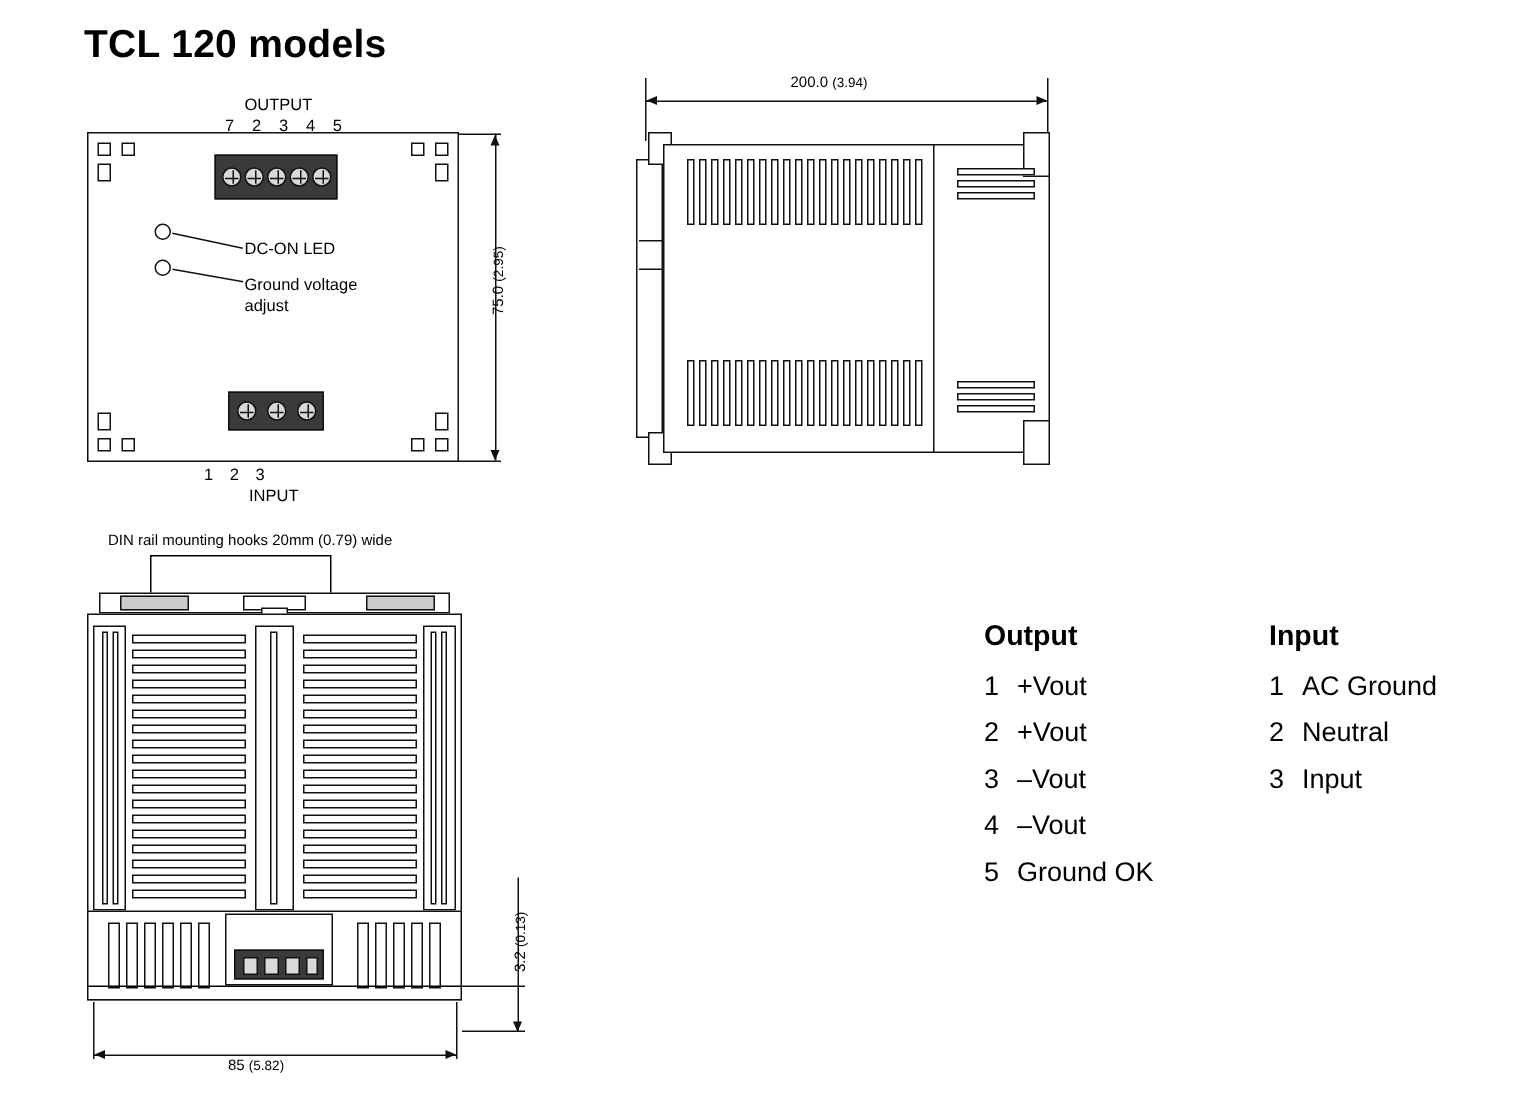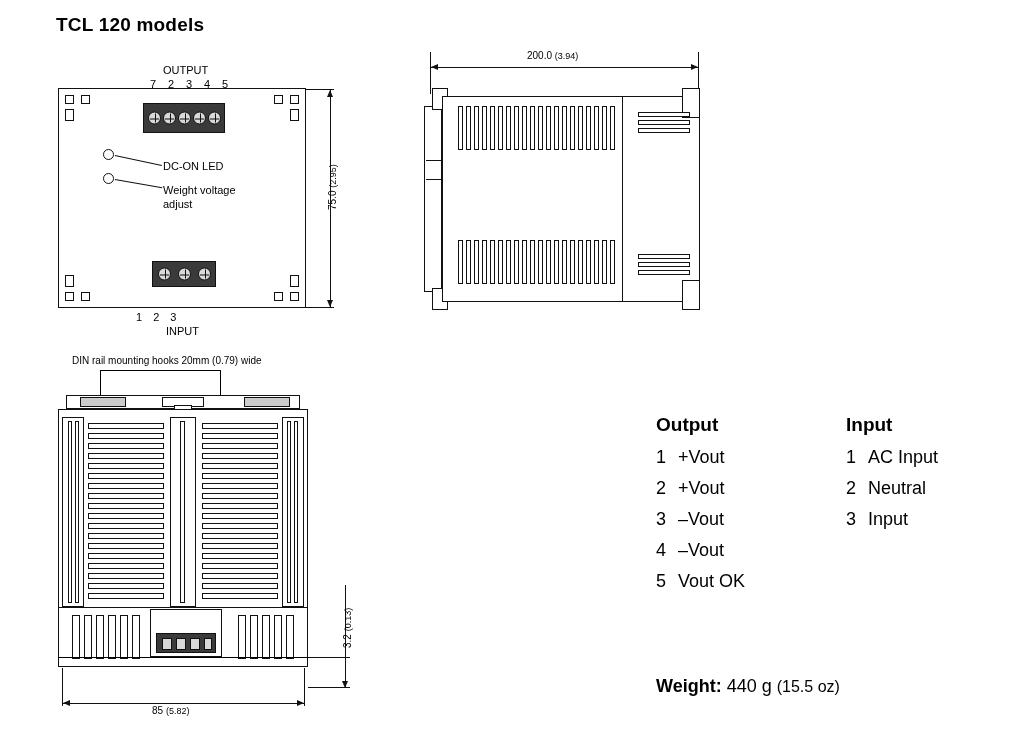--- a/index.html
+++ b/index.html
@@ -19,21 +19,21 @@
     position: absolute;
     left: 0; top: 0;
     width: 1024px;
     height: 738px;
   }
   
   #page-title {
     position: absolute;
     left: 56px;
     top: 14px;
-    font-size: 19px;
+    font-size: 26px;
     font-weight: bold;
     letter-spacing: 0.2px;
   }
 
   
   .lbl {
     position: absolute;
     font-size: 11px;
     white-space: nowrap;
   }
@@ -301,21 +301,21 @@
       <div class="leader" style="left:56px; top:90px; width:48px; transform:rotate(10deg);"></div>
 
       <div id="input-block">
         <div class="screw" style="left:5px;"></div>
         <div class="screw" style="left:25px;"></div>
         <div class="screw" style="left:45px;"></div>
       </div>
     </div>
 
     <div class="lbl" style="left:163px; top:160px;">DC-ON LED</div>
-    <div class="lbl" style="left:163px; top:184px;">Weight voltage</div>
+    <div class="lbl" style="left:163px; top:184px;">Ground voltage</div>
     <div class="lbl" style="left:163px; top:198px;">adjust</div>
 
     <div class="lbl" style="left:136px; top:311px; letter-spacing:4px;">1  2  3</div>
     <div class="lbl" style="left:166px; top:325px;">INPUT</div>
 
     <div class="dim-h" style="left:306px; top:89px;  width:28px;"></div>
     <div class="dim-h" style="left:306px; top:307px; width:28px;"></div>
     <div class="dim-v" style="left:330px; top:89px;  height:218px;"></div>
     <div class="arrow-up" style="left:326.5px; top:90px;"></div>
     <div class="arrow-down" style="left:326.5px; top:300px;"></div>
@@ -517,37 +517,32 @@
       <div class="pin-row">
         <span class="pin-num">2</span><span>+Vout</span>
       </div>
       <div class="pin-row">
         <span class="pin-num">3</span><span>–Vout</span>
       </div>
       <div class="pin-row">
         <span class="pin-num">4</span><span>–Vout</span>
       </div>
       <div class="pin-row">
-        <span class="pin-num">5</span><span>Vout OK</span>
+        <span class="pin-num">5</span><span>Ground OK</span>
       </div>
     </div>
 
     <div class="pin-col" style="left:190px;">
       <div class="pin-head">Input</div>
       <div class="pin-row">
-        <span class="pin-num">1</span><span>AC Input</span>
+        <span class="pin-num">1</span><span>AC Ground</span>
       </div>
       <div class="pin-row">
         <span class="pin-num">2</span><span>Neutral</span>
       </div>
       <div class="pin-row">
         <span class="pin-num">3</span><span>Input</span>
       </div>
     </div>
   </div>
 
-  <div id="weight-line">
-    <span class="w-label">Weight:</span>
-    <span>440 g</span>
-    <span class="w-alt">(15.5 oz)</span>
-  </div>
 
 </div>
 
 </body></html>

